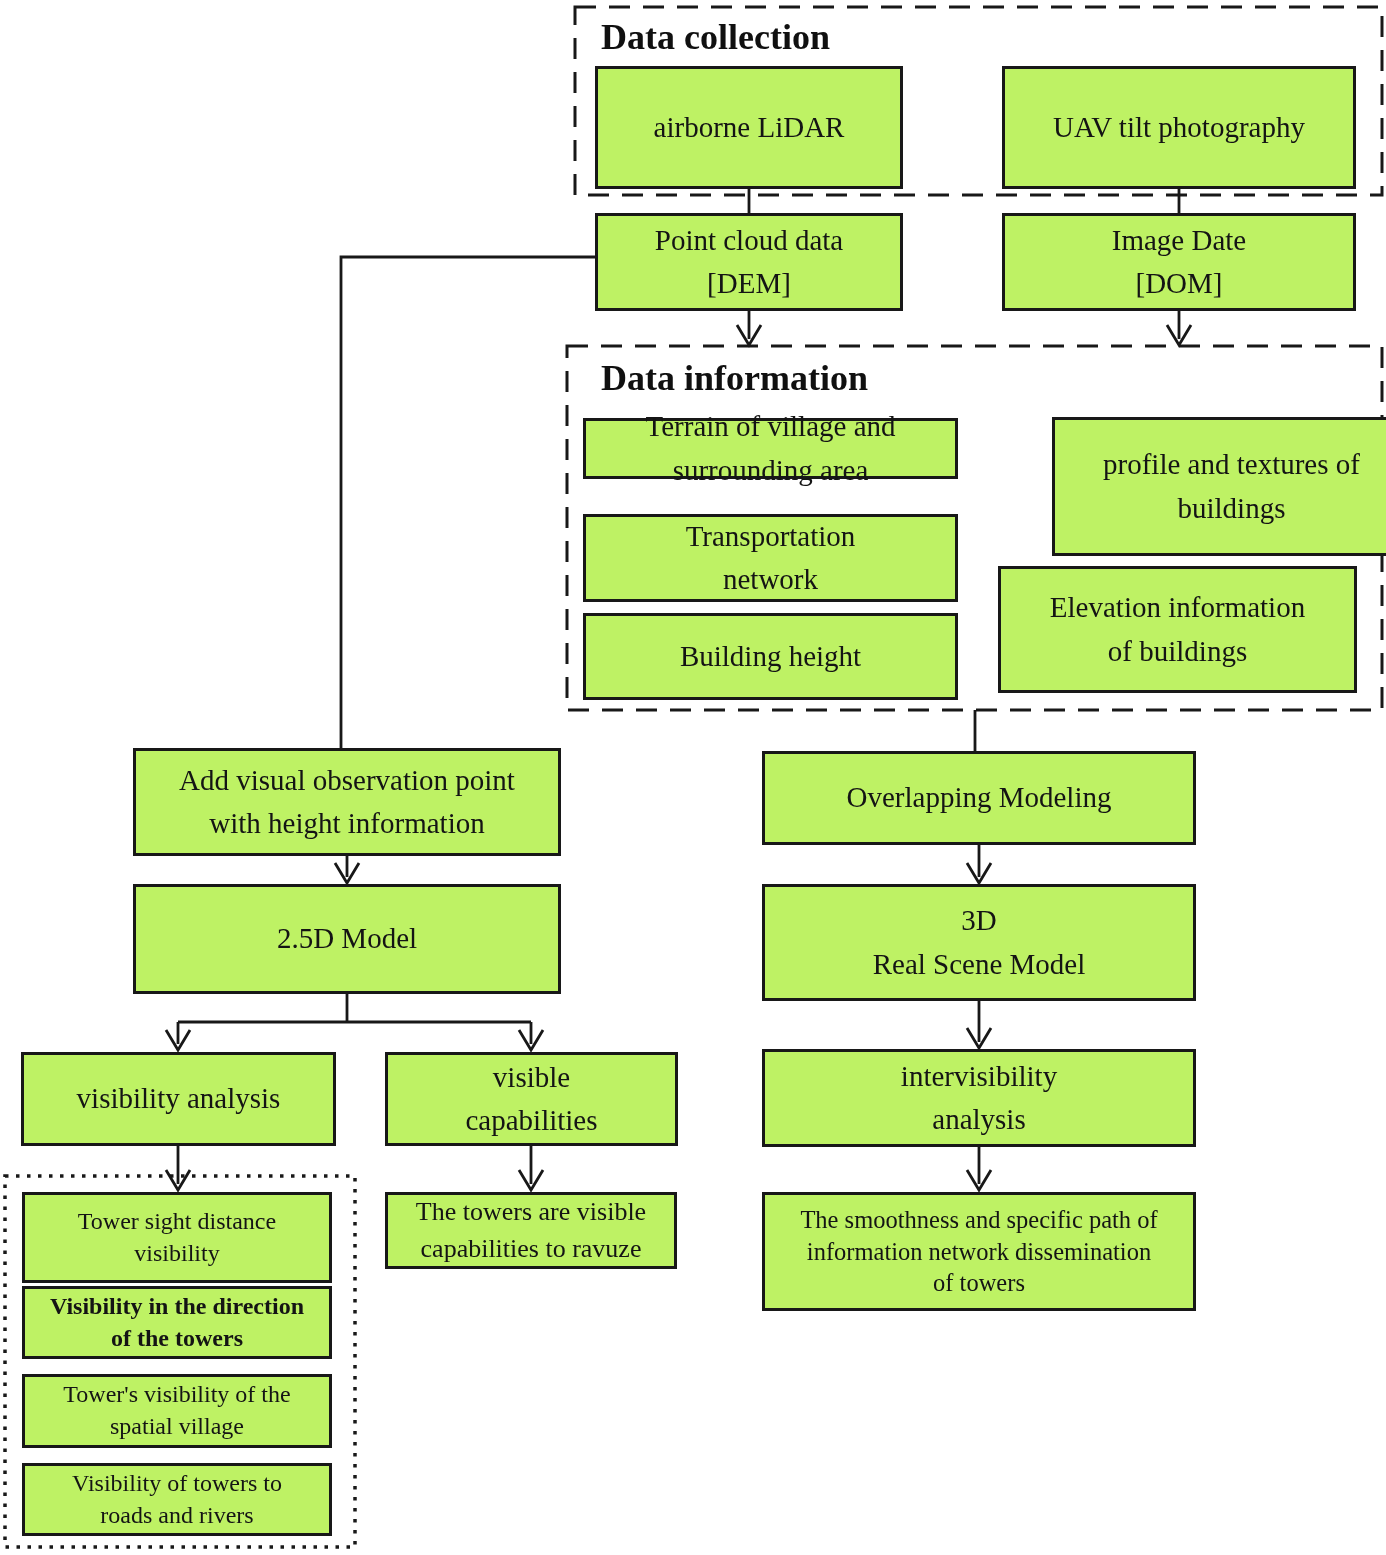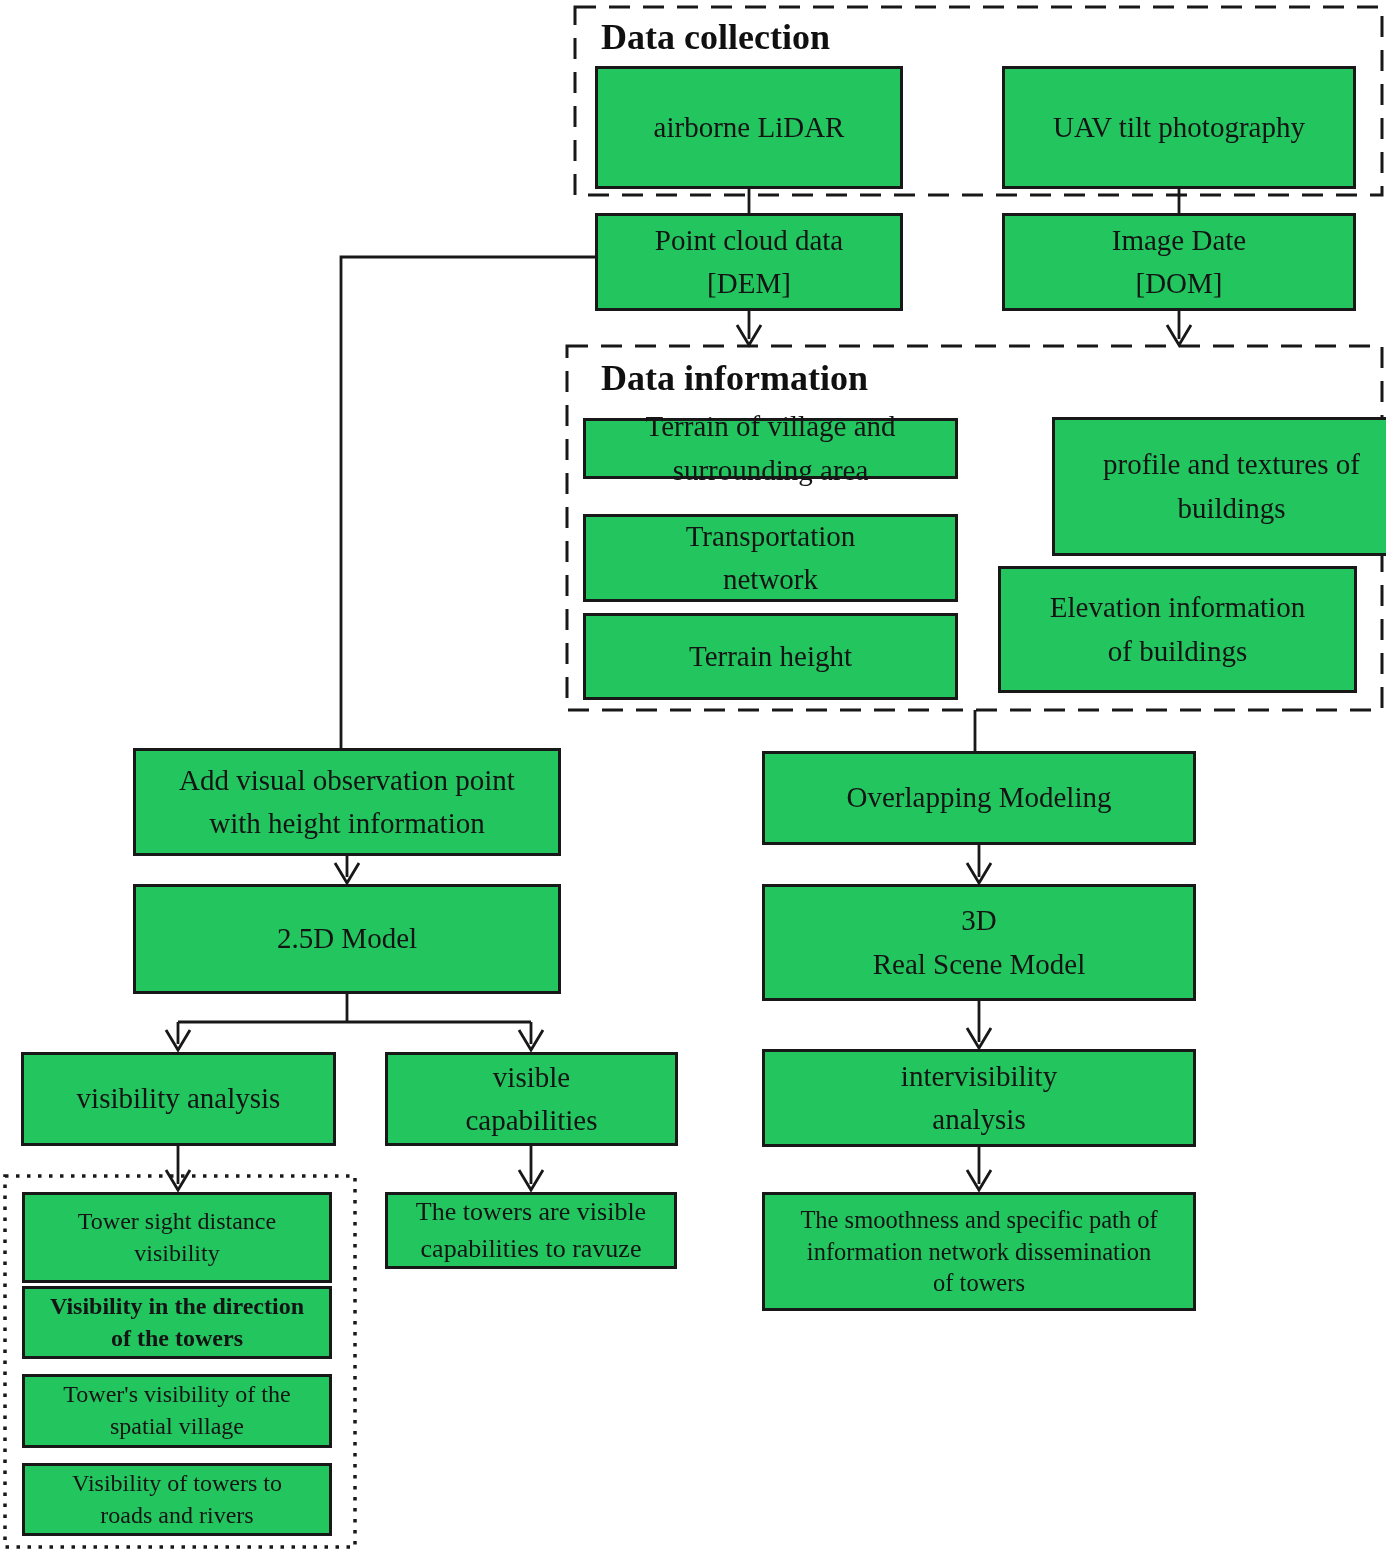--- a/index.html
+++ b/index.html
@@ -14,21 +14,21 @@
   }
   .layer {
     position: absolute;
     left: 0; top: 0;
     width: 1386px; height: 1555px;
   }
   .box {
     position: absolute;
     box-sizing: border-box;
     border: 3px solid #181818;
-    background: #22c55e;
+    background: #bef264;
     display: flex;
     align-items: center;
     justify-content: center;
     text-align: center;
     white-space: pre-line;
   }
   .fs-lg { font-size: 29px; line-height: 1.5; }
   .fs-md { font-size: 26px; line-height: 1.42; }
   .fs-sm { font-size: 24px; line-height: 1.32; }
   .fs-result { font-size: 24.5px; line-height: 1.3; }
@@ -89,21 +89,21 @@
 
   <div class="box fs-lg" style="left:595px; top:213px; width:308px; height:98px;">Point cloud data
 [DEM]</div>
   <div class="box fs-lg" style="left:1002px; top:213px; width:354px; height:98px;">Image Date
 [DOM]</div>
 
   <div class="box fs-lg" style="left:583px; top:418px; width:375px; height:61px;">Terrain of village and
 surrounding area</div>
   <div class="box fs-lg" style="left:583px; top:514px; width:375px; height:88px;">Transportation
 network</div>
-  <div class="box fs-lg" style="left:583px; top:613px; width:375px; height:87px;">Terrain height</div>
+  <div class="box fs-lg" style="left:583px; top:613px; width:375px; height:87px;">Building height</div>
   <div class="box fs-lg" style="left:1052px; top:417px; width:359px; height:139px;">profile and textures of
 buildings</div>
   <div class="box fs-lg" style="left:998px; top:566px; width:359px; height:127px;">Elevation information
 of buildings</div>
 
   <div class="box fs-lg" style="left:133px; top:748px; width:428px; height:108px;">Add visual observation point
 with height information</div>
   <div class="box fs-lg" style="left:133px; top:884px; width:428px; height:110px;">2.5D Model</div>
   <div class="box fs-lg" style="left:21px; top:1052px; width:315px; height:94px;">visibility analysis</div>
   <div class="box fs-lg" style="left:385px; top:1052px; width:293px; height:94px;">visible

